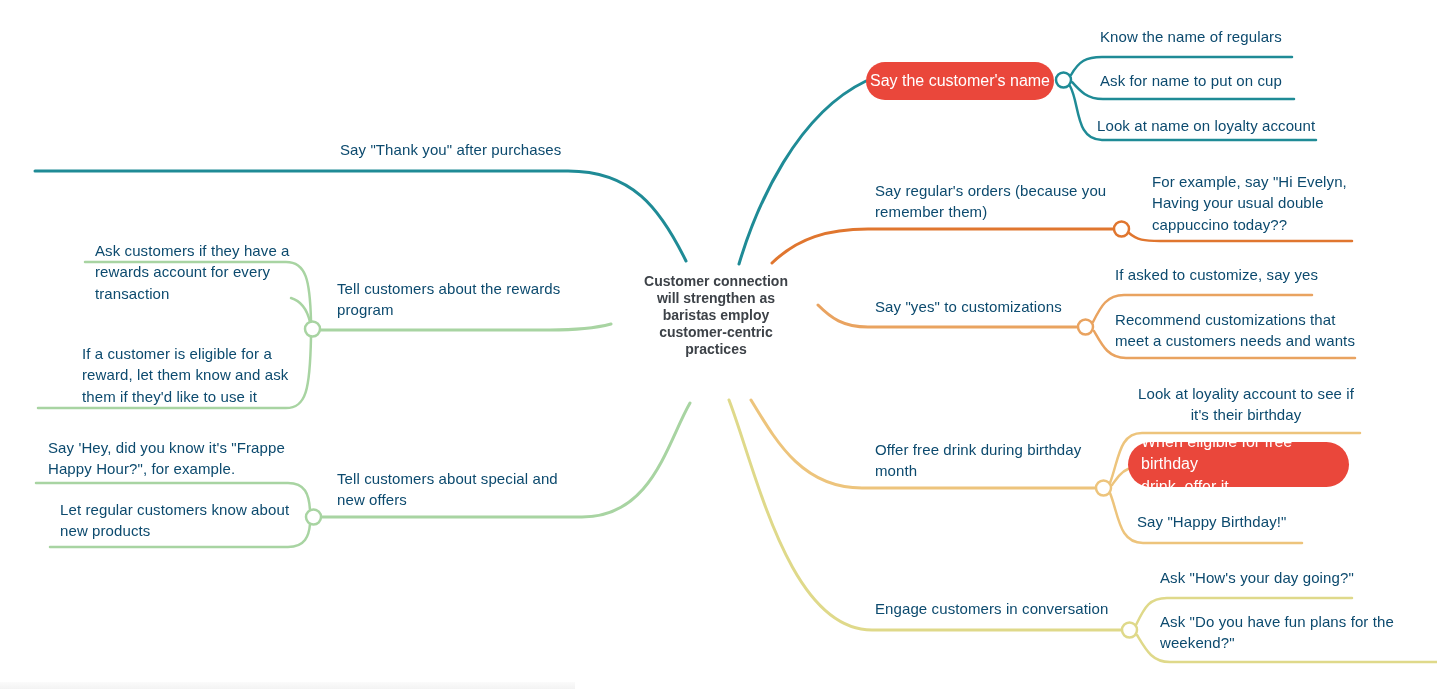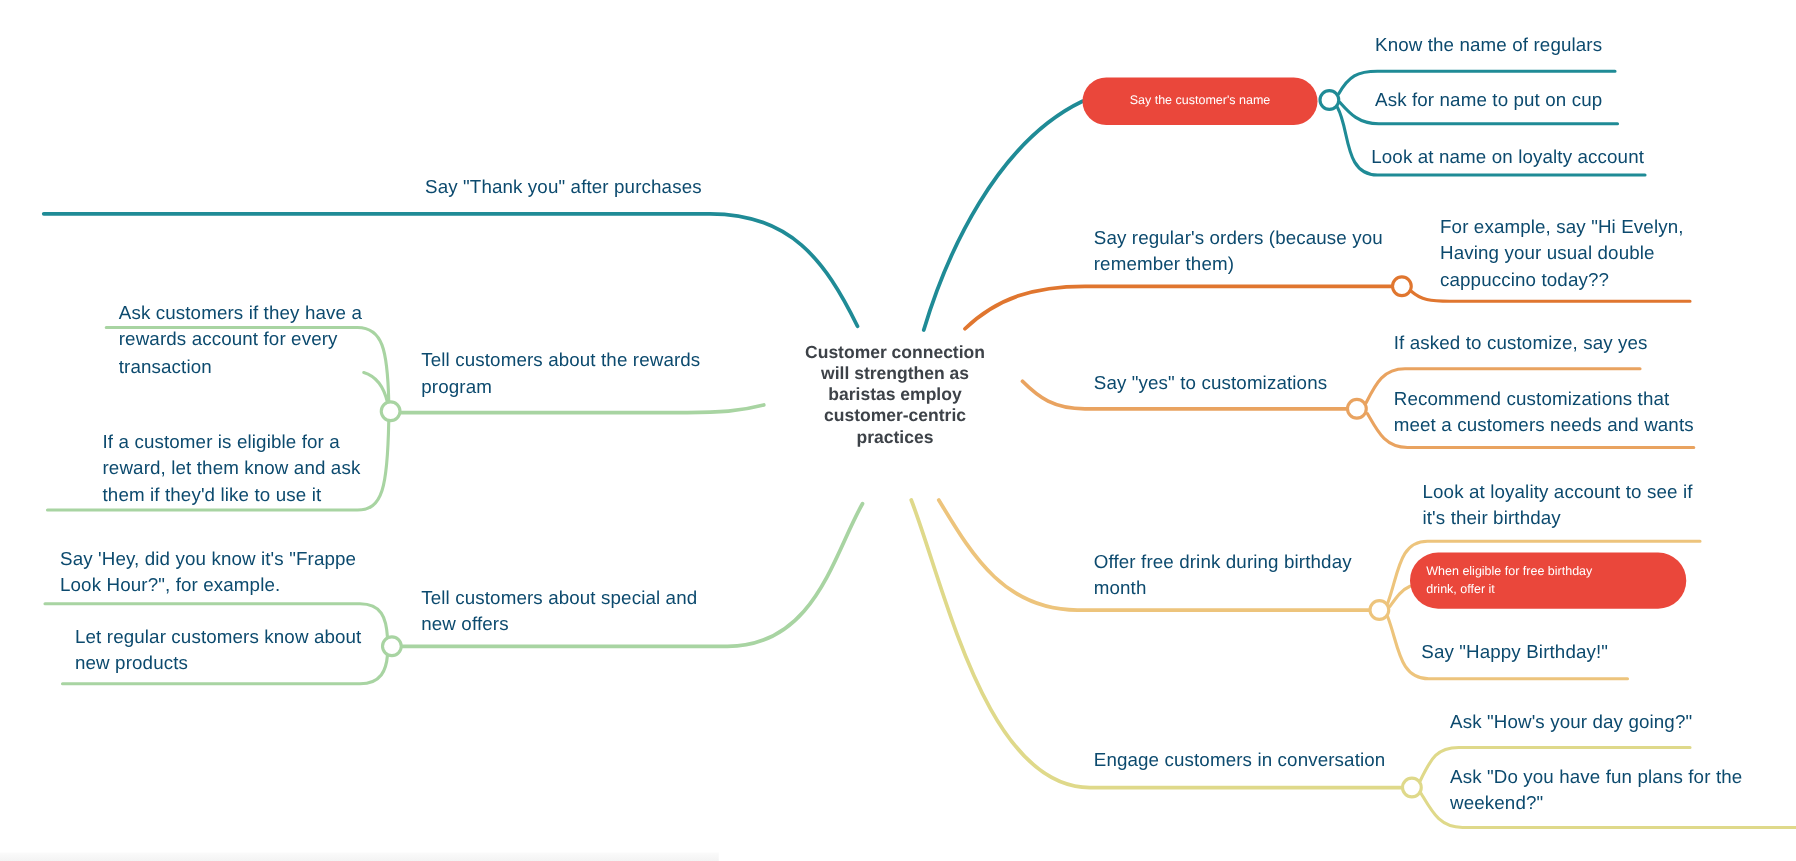--- a/index.html
+++ b/index.html
@@ -10,21 +10,21 @@
   svg.links { position:absolute; left:0; top:0; width:1437px; height:689px; }
   .lbl {
     position:absolute; white-space:pre-line; font-size:15px; line-height:1.42;
     color:#0c4a6e; letter-spacing:0.1px; cursor:default;
   }
   .root {
     position:absolute; white-space:pre-line; font-weight:bold; font-size:14px;
     line-height:1.22; color:#3d4248; text-align:center; cursor:default;
   }
   .pill {
-    position:absolute; background:#ea473b; color:#ffffff; font-size:10px;
+    position:absolute; background:#ea473b; color:#ffffff; font-size:16px;
     line-height:1.38; display:flex; align-items:center; white-space:pre-line;
     box-sizing:border-box; cursor:default;
   }
   .pill.center { justify-content:center; text-align:center; }
   .strip { position:absolute; background:linear-gradient(#fbfbfb,#f3f3f3); }
 </style>
 </head>
 <body>
 
 <div class="canvas">
@@ -85,21 +85,21 @@
   <div class="lbl" style="left:95px; top:197px;margin-top:43px;">Ask customers if they have a
 rewards account for every
 transaction</div>
   <div class="lbl" style="left:82px; top:343px;">If a customer is eligible for a
 reward, let them know and ask
 them if they'd like to use it</div>
 
   <div class="lbl" style="left:337px; top:468px;">Tell customers about special and
 new offers</div>
   <div class="lbl" style="left:48px; top:437px;">Say 'Hey, did you know it's "Frappe
-Look Hour?", for example.</div>
+Happy Hour?", for example.</div>
   <div class="lbl" style="left:60px; top:499px;">Let regular customers know about
 new products</div>
 
   <div class="pill center" style="left:866px; top:62px; width:188px; height:38px; border-radius:19px;">Say the customer's name</div>
   <div class="lbl" style="left:1100px; top:26px;">Know the name of regulars</div>
   <div class="lbl" style="left:1100px; top:70px;">Ask for name to put on cup</div>
   <div class="lbl" style="left:1097px; top:115px;">Look at name on loyalty account</div>
 
   <div class="lbl" style="left:875px; top:180px;">Say regular's orders (because you
 remember them)</div>
@@ -107,21 +107,21 @@
 Having your usual double
 cappuccino today??</div>
 
   <div class="lbl" style="left:875px; top:296px;">Say "yes" to customizations</div>
   <div class="lbl" style="left:1115px; top:264px;">If asked to customize, say yes</div>
   <div class="lbl" style="left:1115px; top:309px;">Recommend customizations that
 meet a customers needs and wants</div>
 
   <div class="lbl" style="left:875px; top:439px;">Offer free drink during birthday
 month</div>
-  <div class="lbl" style="left:1138px; top:383px;">Look at loyality account to see if
+  <div class="lbl" style="left:1138px; top:383px;text-align:center;">Look at loyality account to see if
 it's their birthday</div>
   <div class="pill" style="left:1128px; top:442px; width:221px; height:45px; border-radius:27px; padding:0 10px 0 13px;">When eligible for free birthday
 drink, offer it</div>
   <div class="lbl" style="left:1137px; top:511px;">Say "Happy Birthday!"</div>
 
   <div class="lbl" style="left:875px; top:598px;">Engage customers in conversation</div>
   <div class="lbl" style="left:1160px; top:567px;">Ask "How's your day going?"</div>
   <div class="lbl" style="left:1160px; top:611px;">Ask "Do you have fun  plans for the
 weekend?"</div>
 

